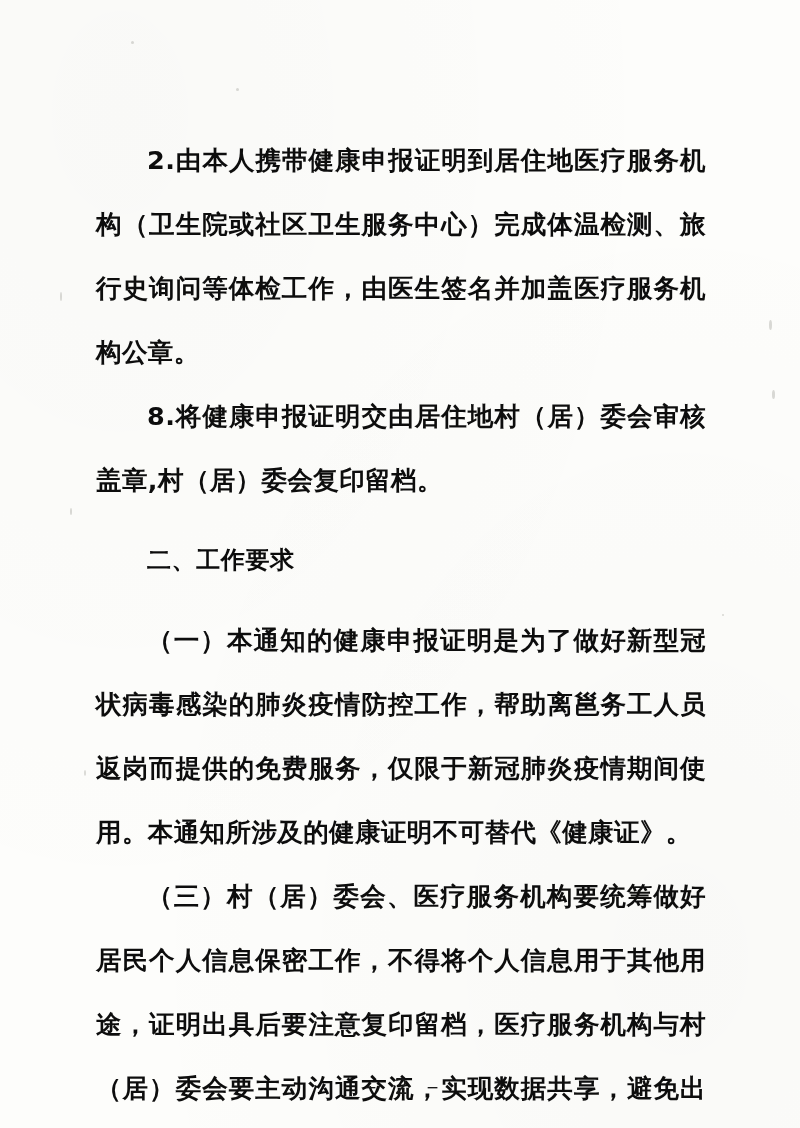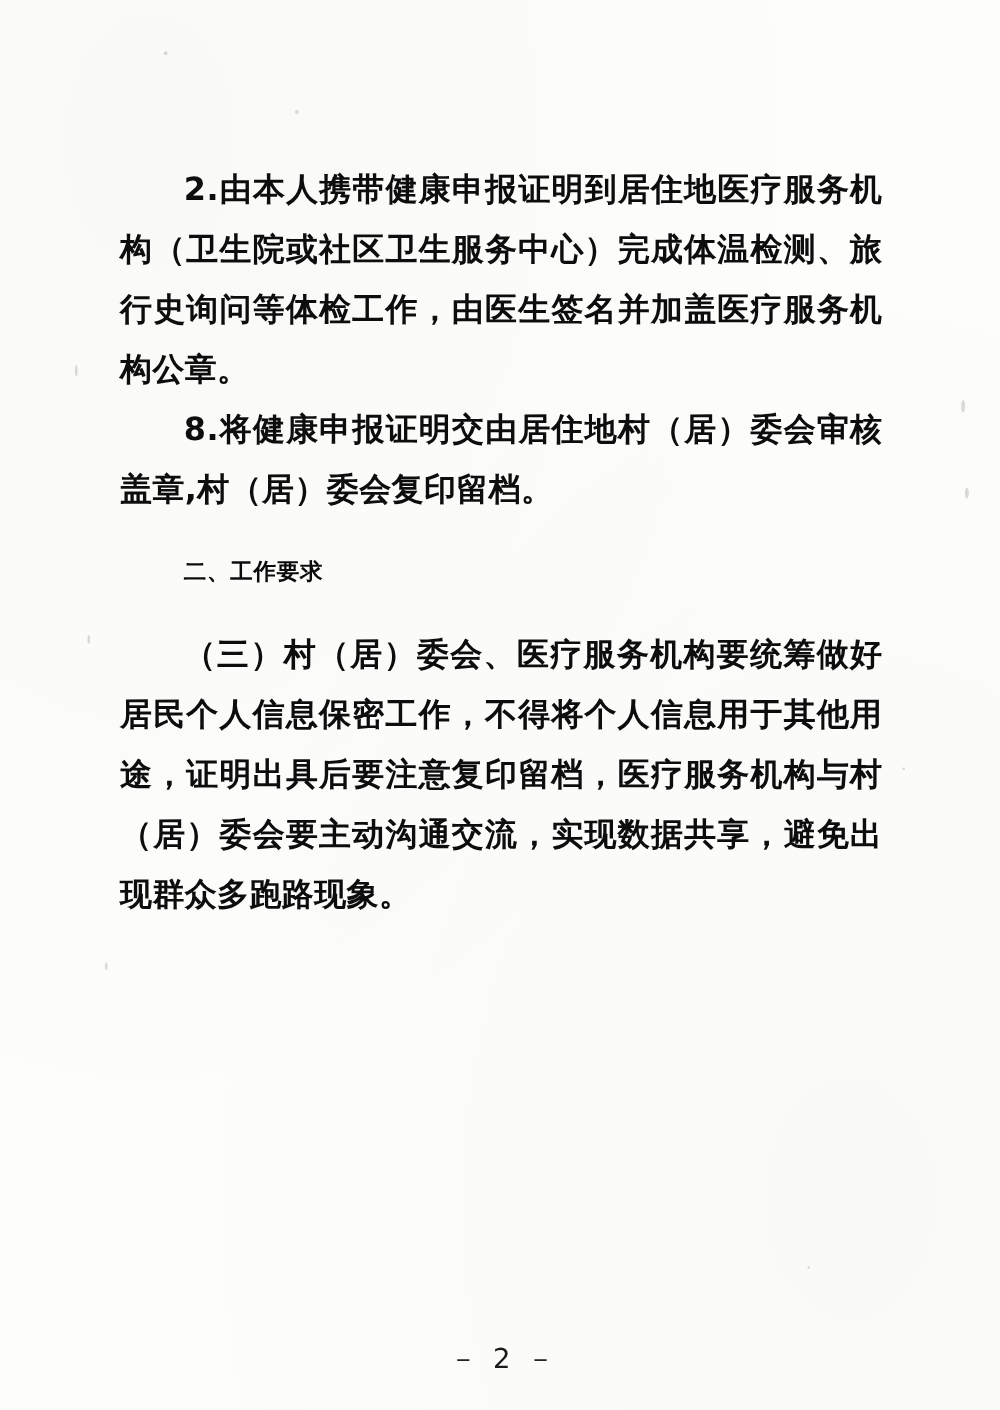--- a/index.html
+++ b/index.html
@@ -30,35 +30,35 @@
     opacity: 0.55;
   }
   .doc-body {
     position: absolute;
     left: 96px;
     top: 128px;
     width: 610px;
   }
   .para {
     font-size: 25.5px;
-    line-height: 48px;
+    line-height: 64px;
     color: #0d0d0d;
     letter-spacing: 0.4px;
     text-align: justify;
     text-justify: inter-ideograph;
     margin: 0 0 0 0;
     font-family: "DejaVu Sans", "Liberation Sans", sans-serif;
     font-weight: 600;
     text-indent: 0;
   }
   .indent2 {
     text-indent: 51px;
   }
   .heading {
-    font-size: 18px;
+    font-size: 24px;
     line-height: 48px;
     color: #0b0b0b;
     font-weight: 700;
     font-family: "DejaVu Sans", "Liberation Sans", sans-serif;
     text-indent: 51px;
     letter-spacing: 0.6px;
   }
   .footer {
     position: absolute;
     left: 0;
@@ -91,20 +91,21 @@
   <div class="speck" style="left:646px; top:1013px; width:2px; height:2px;"></div>
 
   <div class="doc-body">
 
     <p class="para indent2">2.由本人携带健康申报证明到居住地医疗服务机构（卫生院或社区卫生服务中心）完成体温检测、旅行史询问等体检工作，由医生签名并加盖医疗服务机构公章。</p>
 
     <p class="para indent2">8.将健康申报证明交由居住地村（居）委会审核盖章,村（居）委会复印留档。</p>
 
     <p class="heading">二、工作要求</p>
 
+    <p class="para indent2">（一）本通知的健康申报证明是为了做好新型冠状病毒感染的肺炎疫情防控工作，帮助离邕务工人员返岗而提供的免费服务，仅限于新冠肺炎疫情期间使用。本通知所涉及的健康证明不可替代《健康证》。</p>
 
 
     <p class="para indent2">（三）村（居）委会、医疗服务机构要统筹做好居民个人信息保密工作，不得将个人信息用于其他用途，证明出具后要注意复印留档，医疗服务机构与村（居）委会要主动沟通交流，实现数据共享，避免出现群众多跑路现象。</p>
 
   </div>
 
   <div class="footer">
     <span class="pagenum-wrap">－ 2 －</span>
   </div>
 

